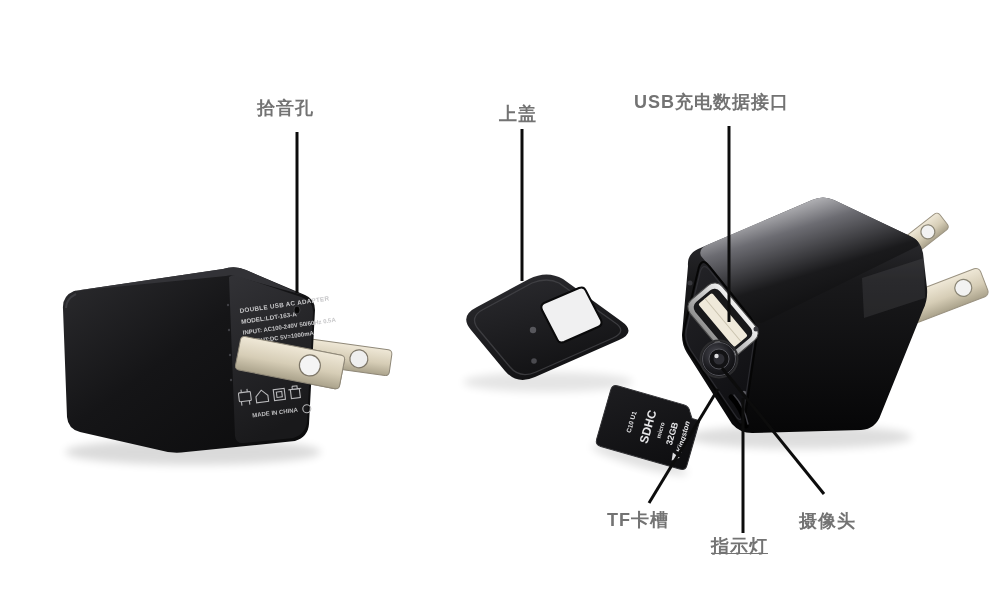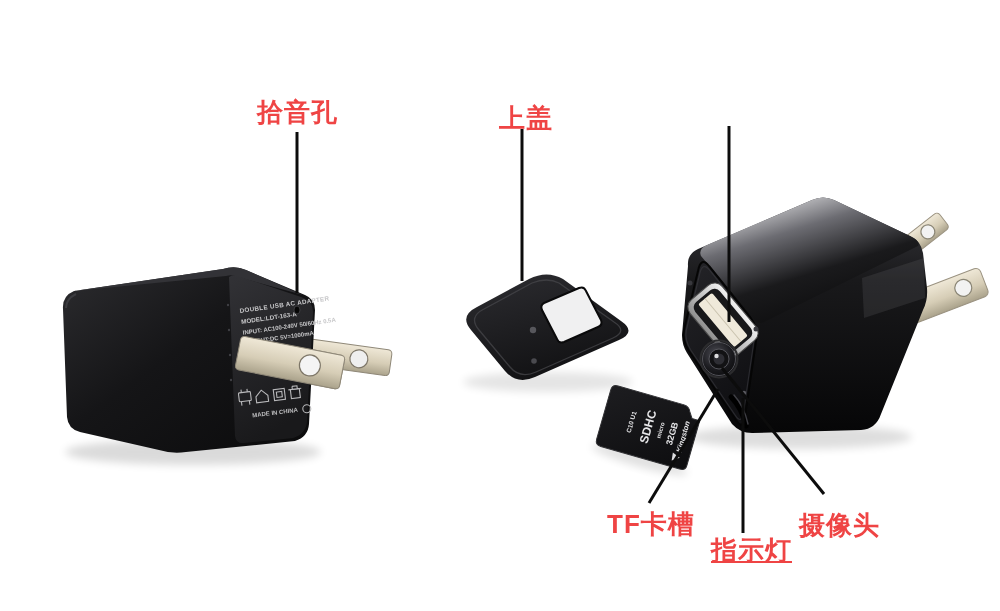--- a/index.html
+++ b/index.html
@@ -1,18 +1,18 @@
 <!DOCTYPE html>
 <html><head>
 <meta charset="utf-8">
 <style>
   html,body{margin:0;padding:0;background:#ffffff;}
   .scene{position:relative;width:1000px;height:611px;background:#ffffff;overflow:hidden;
          font-family:"Liberation Sans","DejaVu Sans",sans-serif;}
-  .callout{position:absolute;font-weight:bold;font-size:26px;color:#ef4444;
+  .callout{position:absolute;font-weight:bold;font-size:18px;color:#737373;
            white-space:nowrap;letter-spacing:1px;line-height:1;}
   svg{position:absolute;left:0;top:0;}
   .leader{stroke:#0c0c0c;stroke-width:3;}
   text{font-family:"Liberation Sans","DejaVu Sans",sans-serif;}
 </style>
 </head>
 <body>
 
 <div class="scene">
 
@@ -199,17 +199,18 @@
     <line class="leader" x1="522" y1="129" x2="522" y2="281"></line>
     <line class="leader" x1="729" y1="126" x2="729" y2="322"></line>
     <line class="leader" x1="718" y1="389" x2="649" y2="503"></line>
     <line class="leader" x1="743" y1="398" x2="743" y2="533"></line>
     <line class="leader" x1="722" y1="368" x2="824" y2="494"></line>
   </g>
 </svg>
 
 <div class="callout" style="left:257px;top:99px;">拾音孔</div>
 <div class="callout" style="left:499px;top:105px;">上盖</div>
+<div class="callout" style="left:634px;top:93px;">USB充电数据接口</div>
 <div class="callout" style="left:607px;top:511px;">TF卡槽</div>
 <div class="callout" style="left:711px;top:537px;text-decoration:underline;">指示灯</div>
 <div class="callout" style="left:799px;top:512px;">摄像头</div>
 
 </div>
 
 </body></html>

